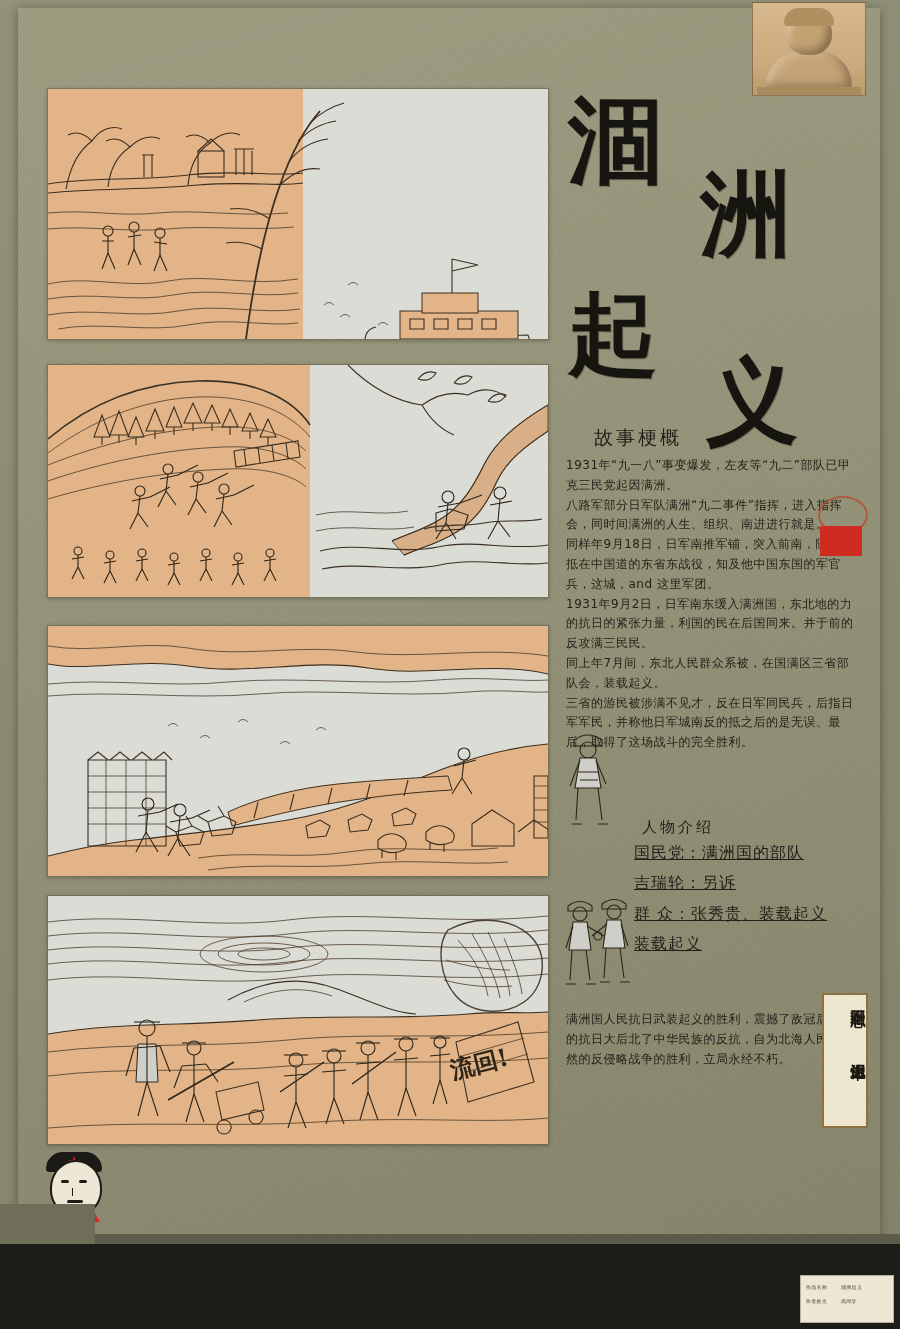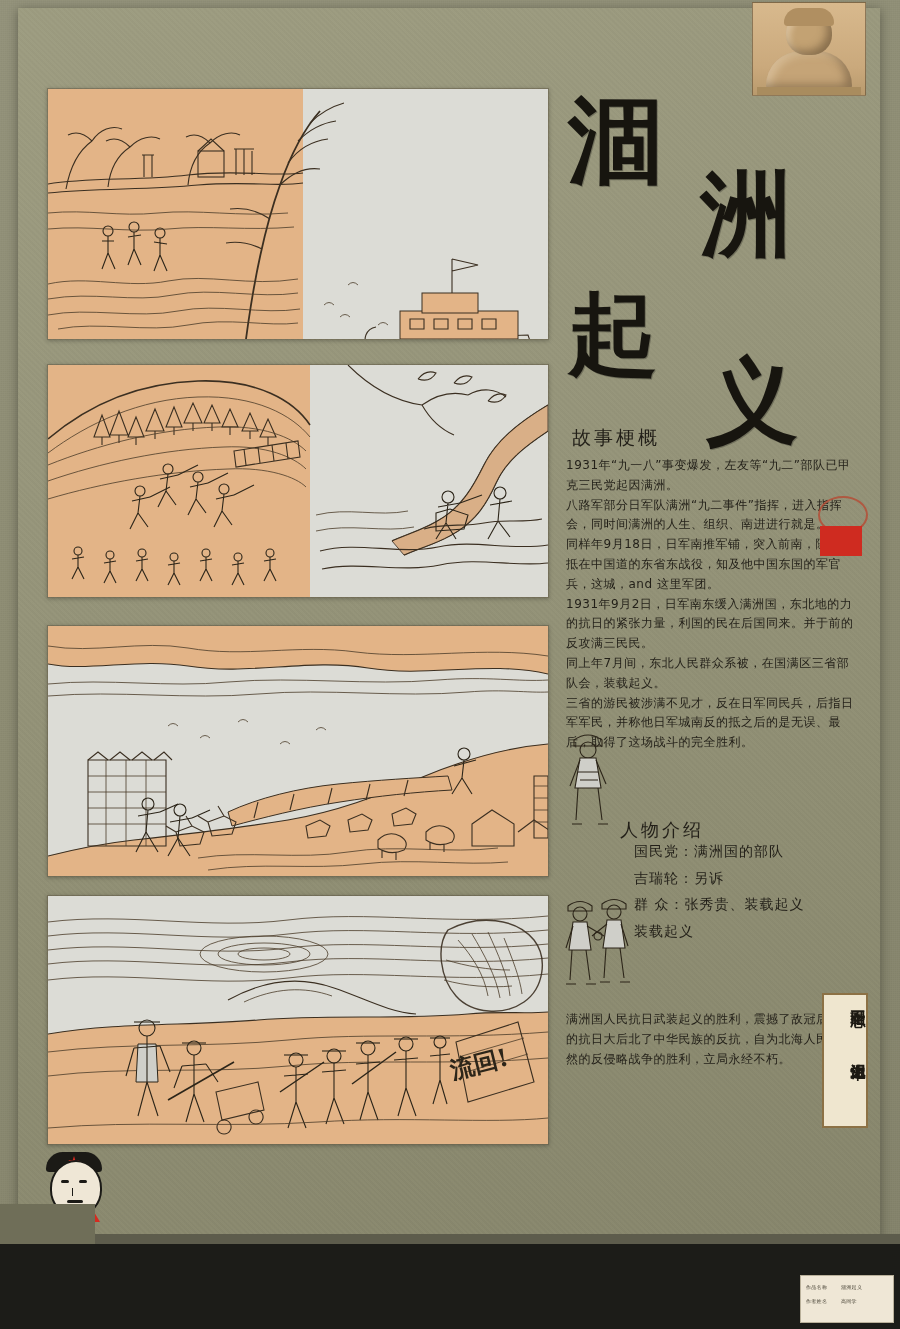--- a/index.html
+++ b/index.html
@@ -57,23 +57,23 @@
     box-shadow:inset -5px -4px 8px rgba(90,70,45,.55), inset 4px 3px 6px rgba(255,240,215,.45);}
   .bust-hair{position:absolute;left:50%;top:5px;transform:translateX(-50%);width:50px;height:18px;
     border-radius:25px 25px 6px 6px;background:#b08f61;}
   .bust-body{position:absolute;left:50%;bottom:6px;transform:translateX(-50%);width:86px;height:38px;
     border-radius:40px 40px 4px 4px;background:#c5a477;
     box-shadow:inset -6px -4px 10px rgba(90,70,45,.5), inset 5px 3px 8px rgba(255,240,215,.35);}
   .bust-base{position:absolute;left:50%;bottom:0;transform:translateX(-50%);width:104px;height:8px;background:#a98c5e;}
 
   
   .hw{position:absolute;color:#221f18;font-family:"DejaVu Sans",sans-serif;}
-  .hw-head{font-size:19px;letter-spacing:3px;}
+  .hw-head{font-size:19px;letter-spacing:3px;margin-left:22px;}
   .hw-body{font-size:12px;line-height:1.65;letter-spacing:.5px;}
-  .hw-small{font-size:14px;line-height:1.9;letter-spacing:1px;}
+  .hw-small{font-size:16px;line-height:1.9;letter-spacing:1px;text-decoration:underline;}
 
   #story-head{left:572px;top:425px;}
   #story-body{left:566px;top:456px;width:292px;}
   #char-head{left:620px;top:818px;}
   #char-body{left:634px;top:838px;width:200px;}
   #concl-body{left:566px;top:1010px;width:282px;}
 
   
   .seal{position:absolute;left:818px;top:496px;width:46px;height:62px;}
   .seal-ring{position:absolute;left:0;top:0;width:46px;height:34px;border:2px solid #b8452f;border-radius:50%;opacity:.75;}
@@ -410,21 +410,21 @@
   </div>
 
   <div class="hw hw-head" id="story-head">故事梗概</div>
   <div class="hw hw-body" id="story-body" style="white-space:pre-line;">1931年“九一八”事变爆发，左友等“九二”部队已甲克三民党起因满洲。
 八路军部分日军队满洲“九二事件”指挥，进入指挥会，同时间满洲的人生、组织、南进进行就是。
 同样年9月18日，日军南推军铺，突入前南，随后的抵在中国道的东省东战役，知及他中国东国的军官兵，这城，and 这里军团。
 1931年9月2日，日军南东缓入满洲国，东北地的力的抗日的紧张力量，利国的民在后国同来。并于前的反攻满三民民。
 同上年7月间，东北人民群众系被，在国满区三省部队会，装载起义。
 三省的游民被涉满不见才，反在日军同民兵，后指日军军民，并称他日军城南反的抵之后的是无误、最后，取得了这场战斗的完全胜利。</div>
 
-  <div class="hw hw-head" id="char-head" style="font-size:18px;">人物介绍</div>
+  <div class="hw hw-head" id="char-head" style="font-size:15px;">人物介绍</div>
   <div class="hw hw-small" id="char-body">
     <div>国民党：满洲国的部队</div>
     <div>吉瑞轮：另诉</div>
     <div>群 众：张秀贵、装载起义</div>
     <div>装载起义</div>
   </div>
 
   <div class="hw hw-body" id="concl-body">满洲国人民抗日武装起义的胜利，震撼了敌冠后方的抗日大后北了中华民族的反抗，自为北海人民自然的反侵略战争的胜利，立局永经不朽。</div>
 
   <svg style="position:absolute;left:556px;top:724px;width:64px;height:108px;" viewBox="0 0 64 108">

